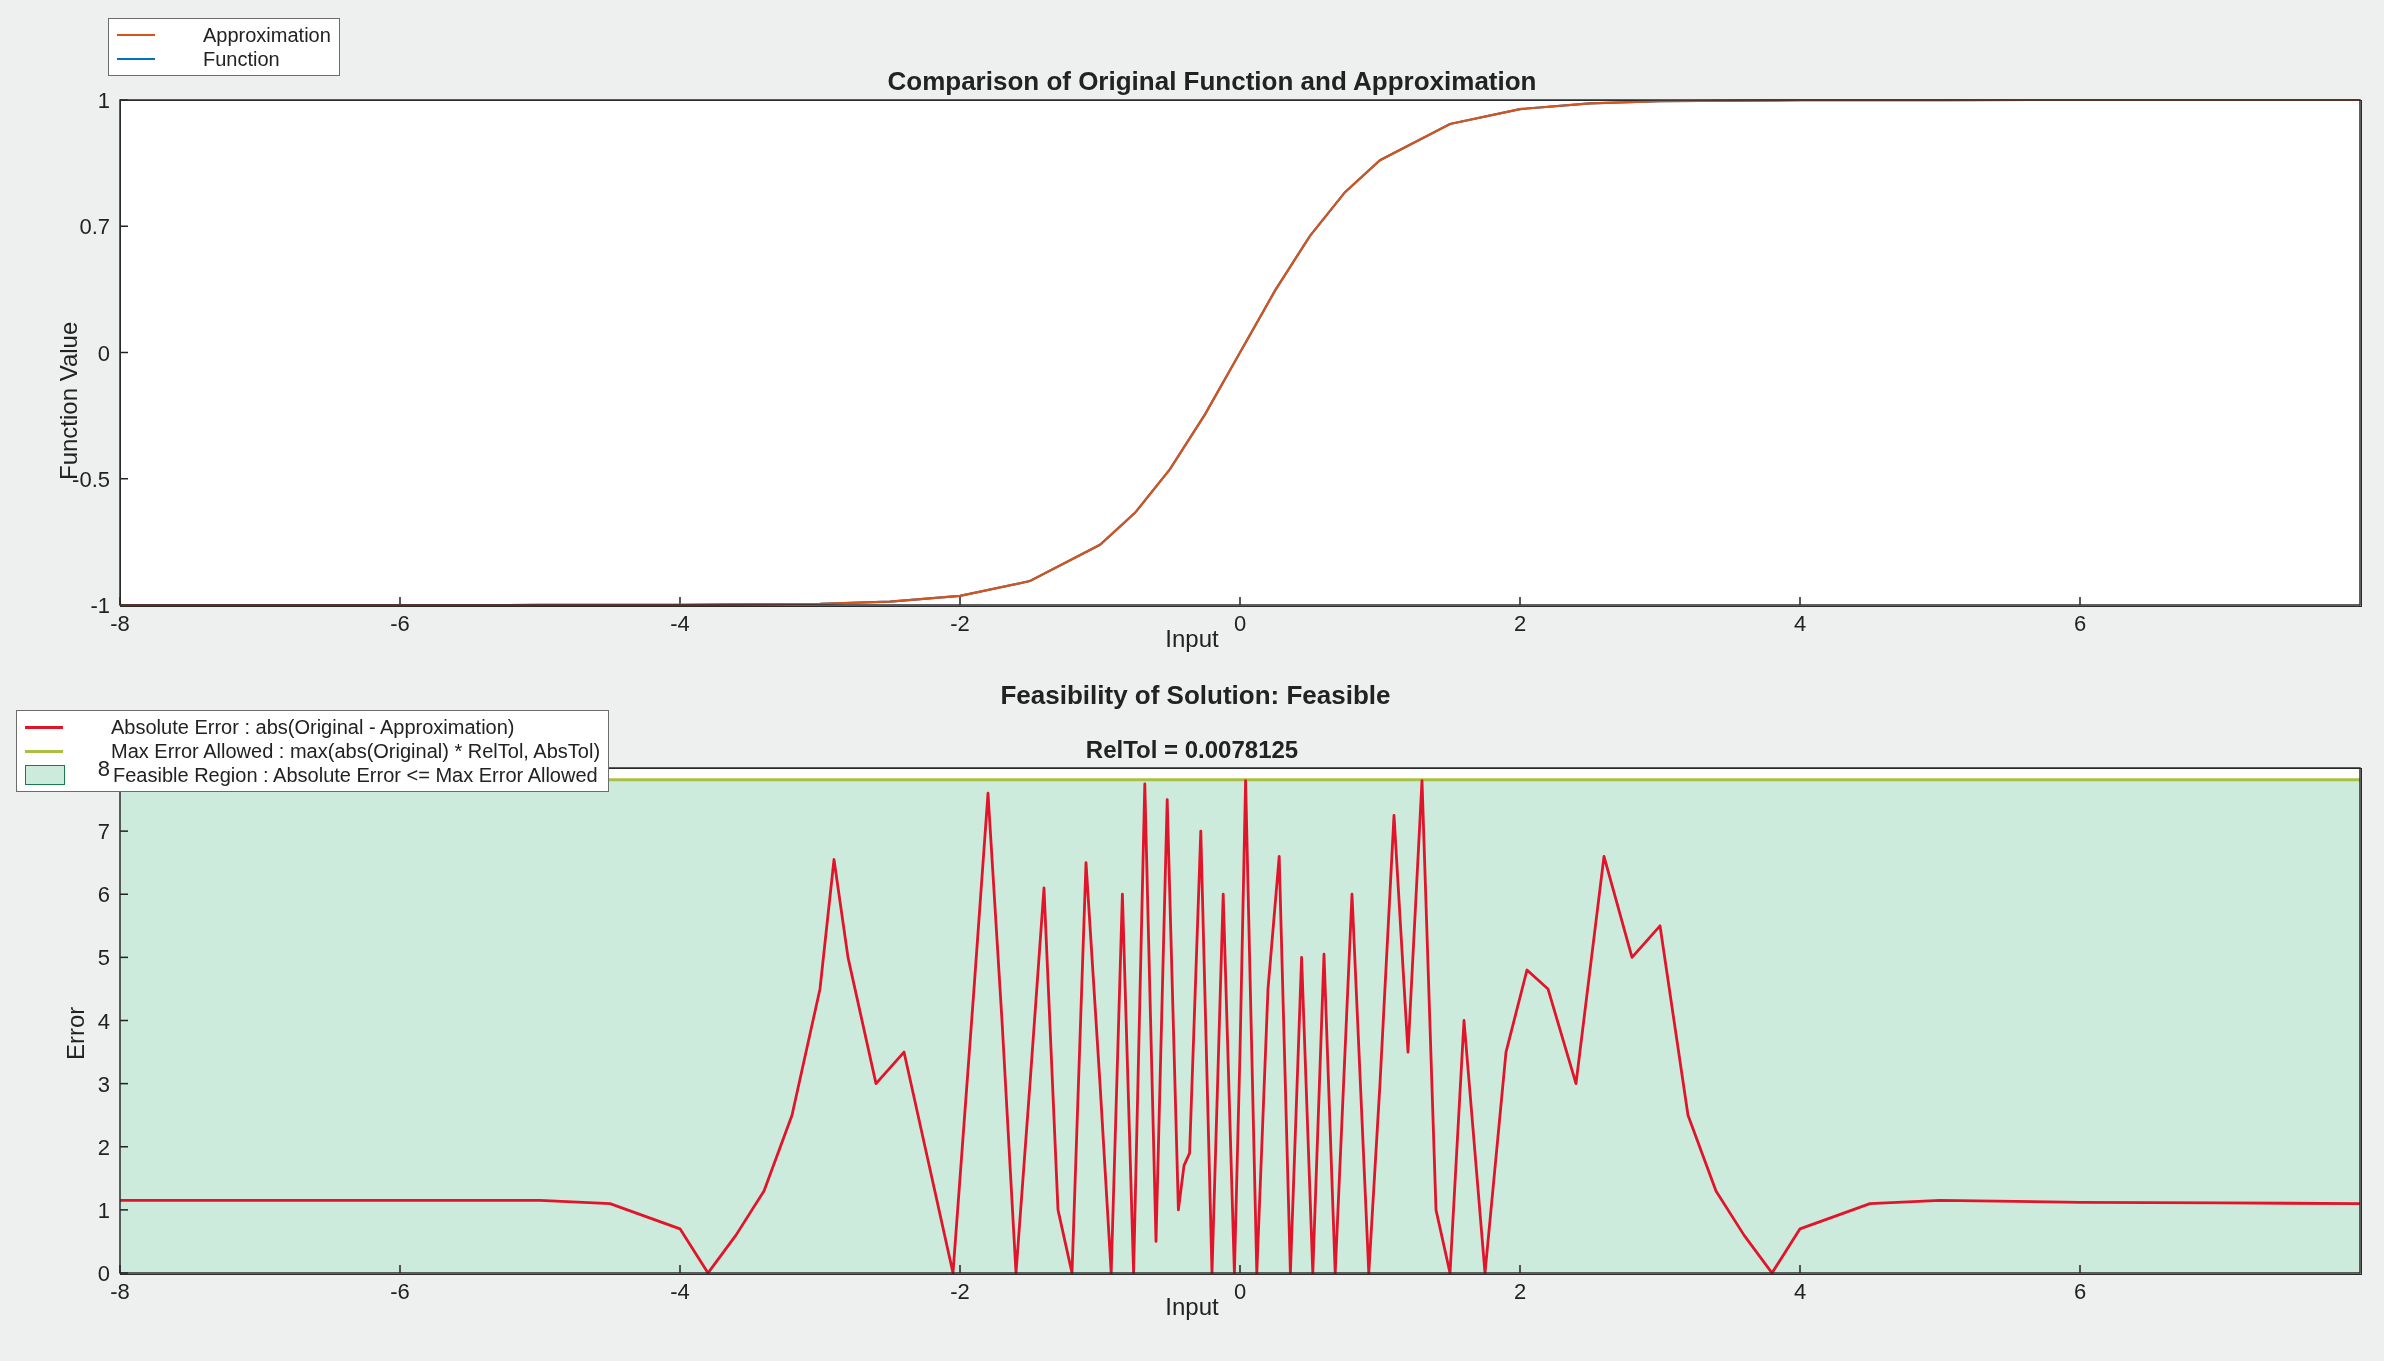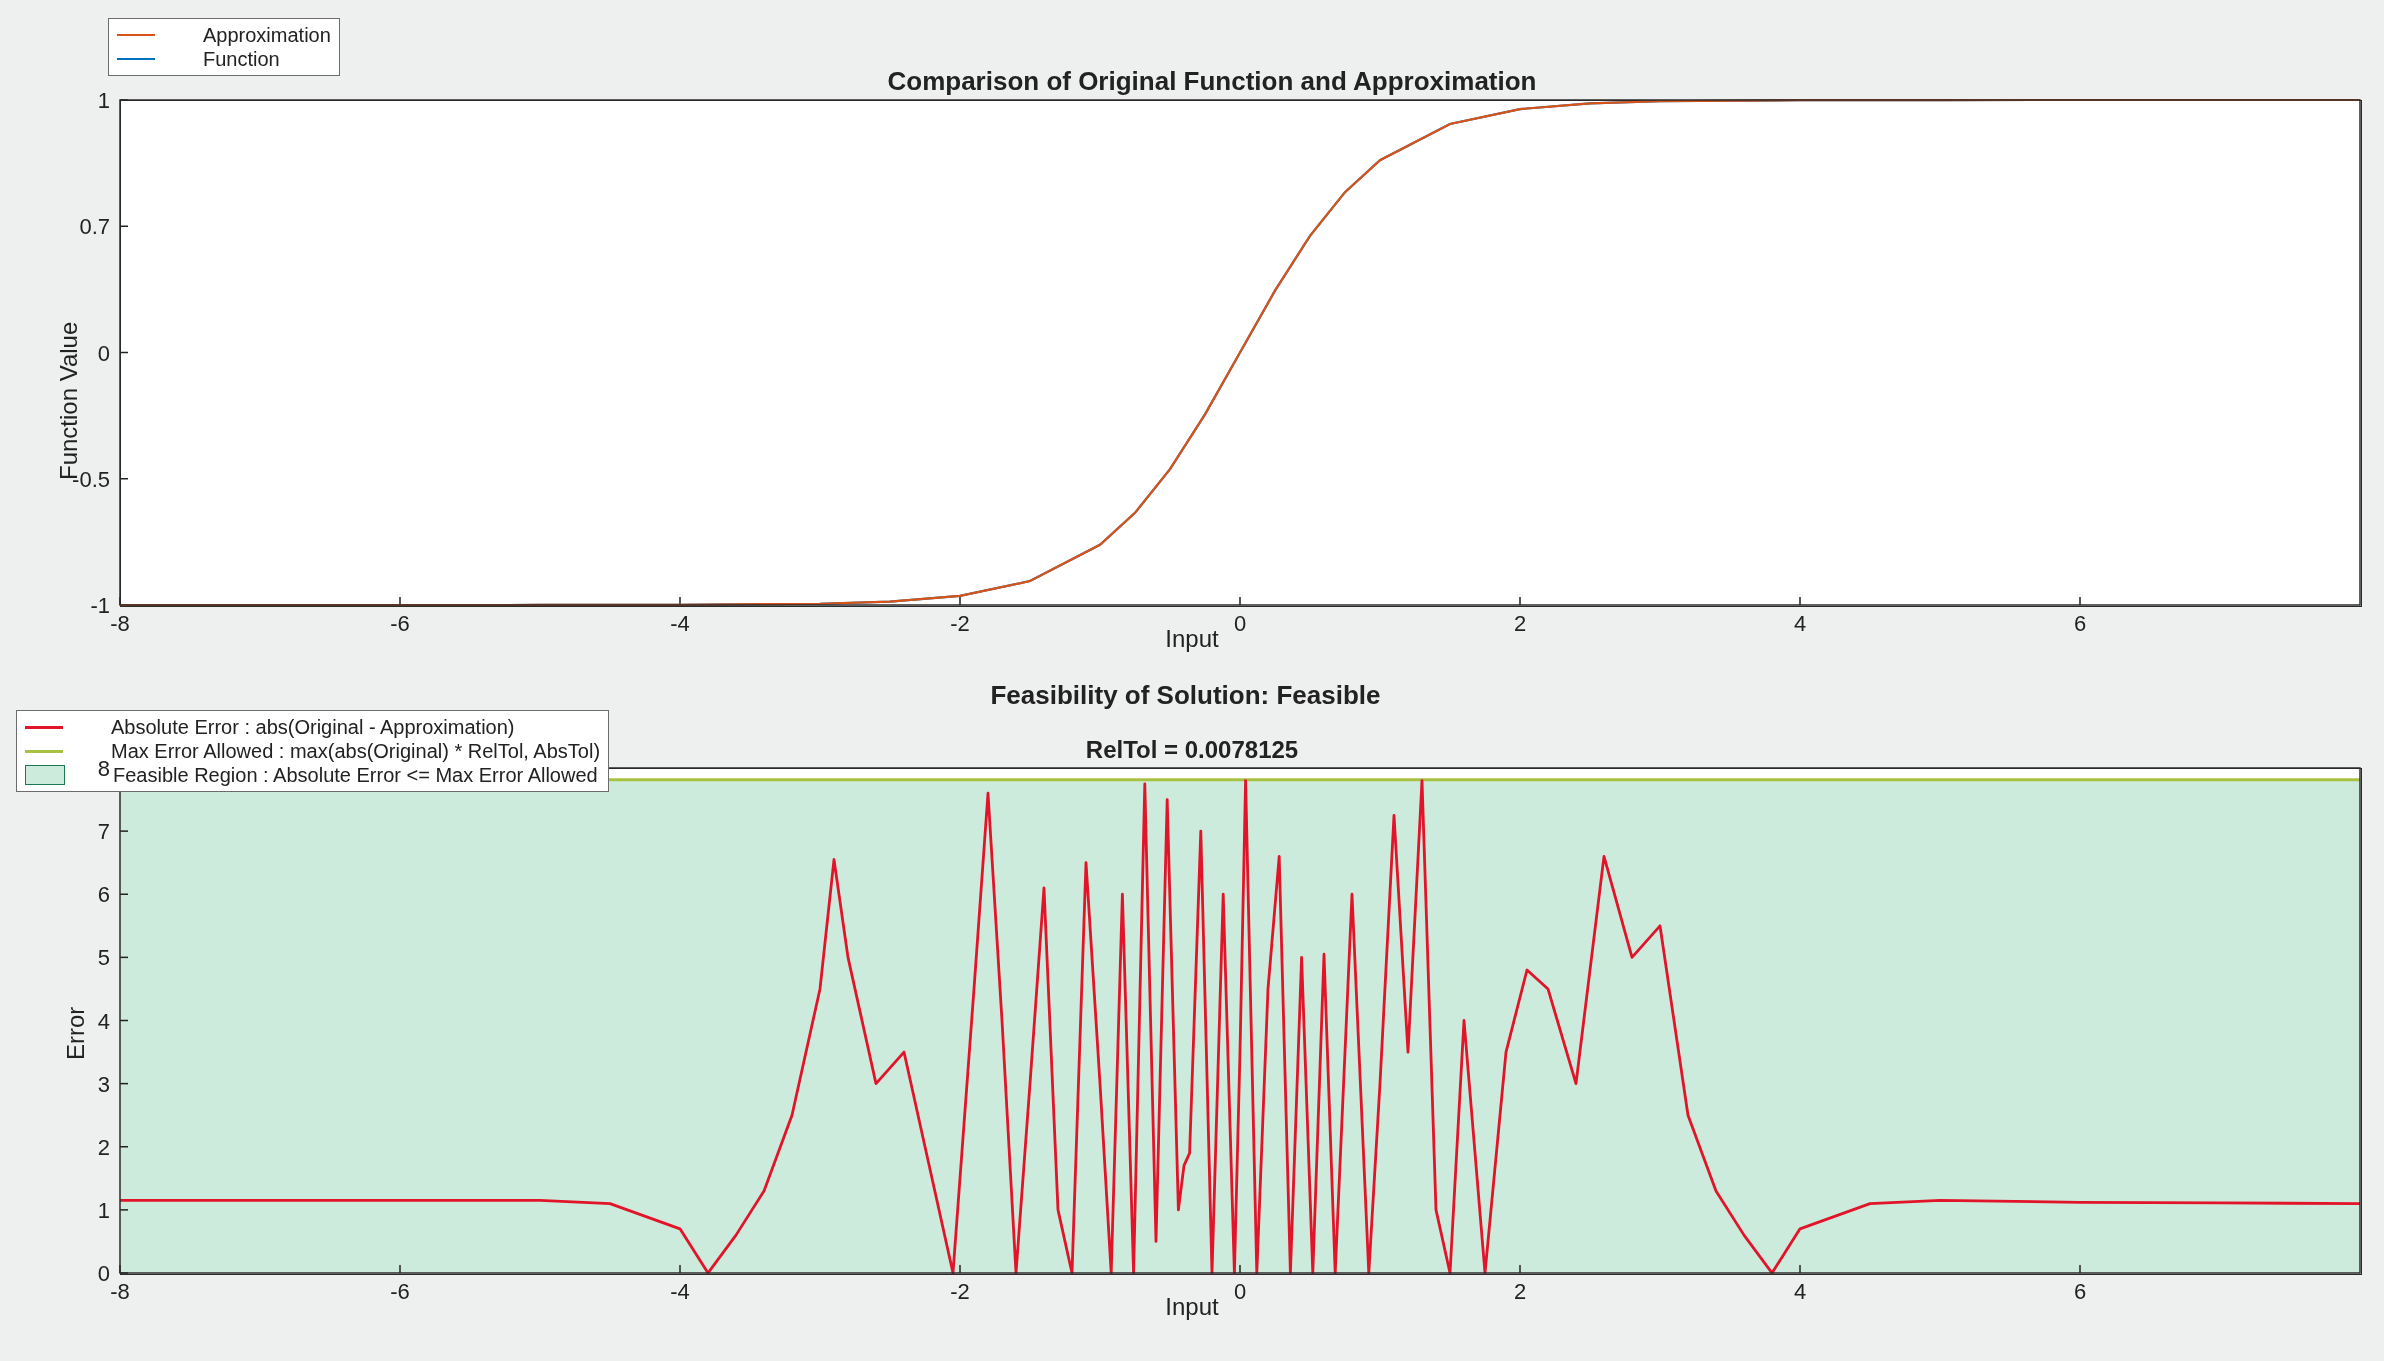--- a/index.html
+++ b/index.html
@@ -142,21 +142,21 @@
       <line x1="120" x2="128" y1="1020.5" y2="1020.5" stroke="#222" stroke-width="1.5"></line>
       <line x1="120" x2="128" y1="957.375" y2="957.375" stroke="#222" stroke-width="1.5"></line>
       <line x1="120" x2="128" y1="894.25" y2="894.25" stroke="#222" stroke-width="1.5"></line>
       <line x1="120" x2="128" y1="831.125" y2="831.125" stroke="#222" stroke-width="1.5"></line>
       <line x1="120" x2="128" y1="768" y2="768" stroke="#222" stroke-width="1.5"></line>
       <line x1="120" x2="2360" y1="779.8359375" y2="779.8359375" stroke="#a8c143" stroke-width="3"></line>
       <path d="M120 1200.40625 L260 1200.40625 L400 1200.40625 L540 1200.40625 L610 1203.5625 L680 1228.8125 L708 1273 L736 1235.125 L764 1190.9375 L792 1115.1875 L820 988.9375 L834 859.53125 L848 957.375 L876 1083.625 L904 1052.0625 L932 1178.3125 L953 1273 L974 988.9375 L988 793.25 L1002 1020.5 L1016 1273 L1030 1083.625 L1044 887.9375 L1058 1209.875 L1072 1273 L1086 862.6875 L1100 1083.625 L1111.2 1273 L1122.4 894.25 L1133.6 1273 L1144.8 783.78125 L1156 1241.4375 L1167.2 799.5625 L1178.3999999999999 1209.875 L1184 1165.6875 L1189.6 1153.0625 L1200.8 831.125 L1212 1273 L1223.2 894.25 L1234.4 1273 L1240 1052.0625 L1245.6 780.625 L1256.8 1273 L1268 988.9375 L1279.1999999999998 856.375 L1290.3999999999999 1273 L1301.6 957.375 L1312.8 1273 L1324 954.21875 L1335.2 1273 L1352 894.25 L1368.8 1273 L1380 1083.625 L1394 815.34375 L1408 1052.0625 L1422 780.625 L1436 1209.875 L1450 1273 L1464 1020.5 L1485 1273 L1506 1052.0625 L1527 970 L1548 988.9375 L1576 1083.625 L1604 856.375 L1632 957.375 L1660 925.8125 L1688 1115.1875 L1716 1190.9375 L1744 1235.125 L1772 1273 L1800 1228.8125 L1870 1203.5625 L1940 1200.40625 L2080 1202.3 L2220 1202.93125 L2360 1203.5625 " fill="none" stroke="#e2142a" stroke-width="2.8" stroke-linejoin="round"></path>
       <rect x="120" y="768" width="2240" height="505" fill="none" stroke="#2b2b2b" stroke-width="1.5"></rect>
     </svg>
 
-  <div class="title" style="left:4px; top:680px; width:2363px;">Feasibility of Solution: Feasible</div>
+  <div class="title" style="left:14px; top:680px; width:2363px;">Feasibility of Solution: Feasible</div>
   <div class="subtitle" style="left:0; top:736px; width:2384px;">RelTol = 0.0078125</div>
 
   <div class="axis-label" style="left:0; top:1293px; width:2384px; text-align:center;">Input</div>
 
   <div class="axis-label vert" style="left:62px; top:1060px;">Error</div>
 
   <div class="tick-label" style="left:120px; top:744px; width:80px; text-align:left; font-size:20px;">×10⁻³</div>
 
   <div class="legend" style="left:16px; top:680px;margin-top:30px;">
     <div class="legend-row">

